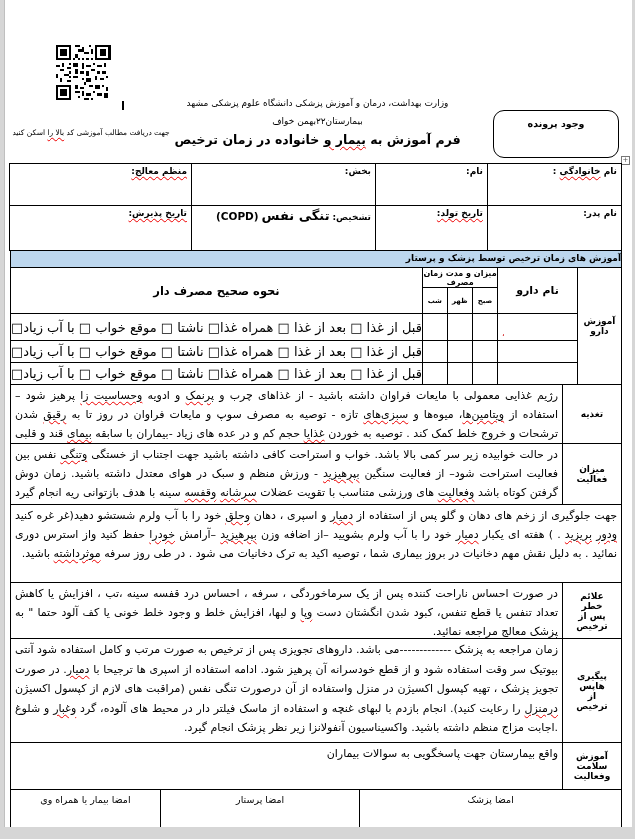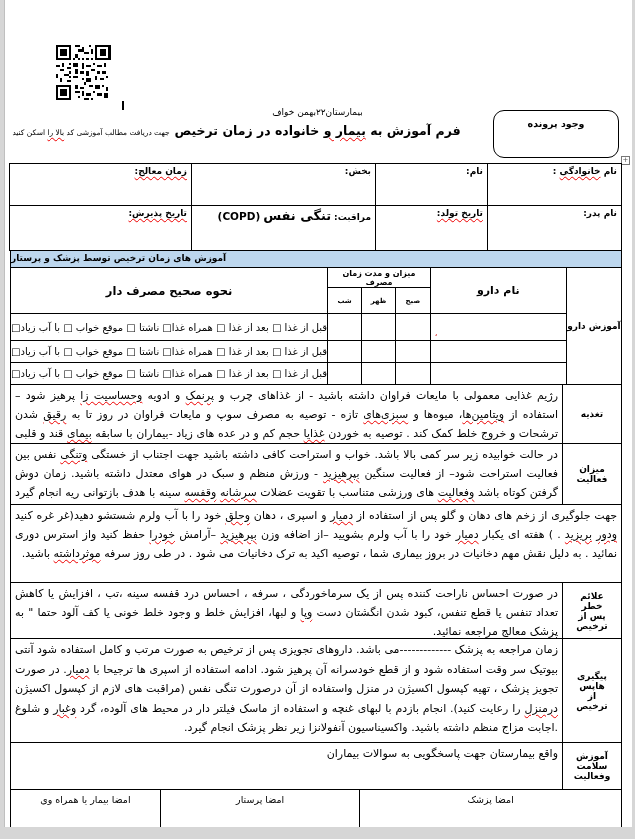--- a/index.html
+++ b/index.html
@@ -45,32 +45,32 @@
   td{border:1px solid #000;padding:0;vertical-align:top;box-sizing:border-box;}
   .mt{margin-top:-1px;display:block;}
   
   .patient td{padding:2px 4px;font-size:9px;}
   .patient .lbl{font-weight:600;}
   .diag-bold{font-weight:bold;font-size:13px;}
   .diag-en{font-weight:bold;font-size:10.5px;}
   
   .band{
     border:1px solid #000;margin-top:-1px;height:16px;line-height:15px;
-    text-align:left;font-weight:bold;font-size:9px;background:#bdd7ee;
+    text-align:right;font-weight:bold;font-size:9px;background:#bdd7ee;
   }
   
   .med td{text-align:center;vertical-align:middle;}
   .med .vlabel{font-weight:bold;font-size:9px;}
   .med .h-drug{font-weight:bold;font-size:11px;}
   .med .h-dose{font-weight:bold;font-size:8px;height:20px;}
   .med .h-usage{font-weight:bold;font-size:11.5px;margin-top:16px;}
   .med .subhead td{font-weight:bold;font-size:7px;height:26px;}
   .med .drugrow td{height:27px;}
   .med .drugrow.small td{height:22px;}
-  .med .opts{font-size:10px;white-space:nowrap;overflow:hidden;}
+  .med .opts{font-size:13px;white-space:nowrap;overflow:hidden;}
   .med .drugcell{text-align:left;vertical-align:bottom;}
   .redmark{color:#c00;font-size:8px;padding-left:4px;}
   
   .sec{display:flex;border:1px solid #000;margin-top:-1px;box-sizing:content-box;}
   .sec-label{
     width:59px;flex:0 0 59px;border-left:1px solid #000;
     display:flex;align-items:center;justify-content:center;
     font-weight:bold;font-size:9px;text-align:center;padding:0 20px;
     box-sizing:border-box;
   }
@@ -170,20 +170,21 @@
           <rect x="10" y="23" width="1" height="1"></rect>
           <rect x="13" y="24" width="2" height="1"></rect>
           <rect x="16" y="24" width="1" height="1"></rect>
       </g>
     </svg>
   </div>
   <div class="cursor-bar"></div>
   <div class="qr-caption">جهت دریافت مطالب آموزشی کد <span class="squig">بالا را</span> اسکن کنید</div>
 
   <div class="head-center">
+    <div class="l1">وزارت بهداشت، درمان و آموزش پزشکی دانشگاه علوم پزشکی مشهد</div>
     <div class="l2">بیمارستان۲۲بهمن خواف</div>
     <div class="l3">فرم آموزش به <span class="squig">بیمار و</span> خانواده در زمان ترخیص</div>
   </div>
 
   <div class="fileno">
     <span>وجود پرونده</span>
   </div>
   <div class="anchor">+</div>
 
   <div class="form">
@@ -193,27 +194,27 @@
           <col style="width:134px">
           <col style="width:112px">
           <col style="width:184px">
           <col style="width:182px">
         </colgroup>
       <tbody>
           <tr>
         <td style="height:42px"><span class="lbl">نام <span class="squig">خانوادگی</span> :</span></td>
         <td><span class="lbl">نام:</span></td>
         <td><span class="lbl">بخش:</span></td>
-        <td><span class="lbl squig">زمان معالج:</span></td>
+        <td><span class="lbl squig">منظم معالج:</span></td>
       </tr>
       <tr>
         <td style="height:45px"><span class="lbl">نام پدر:</span></td>
         <td><span class="lbl squig">تاریخ تولد:</span></td>
         <td>
-          <span class="lbl">مراقبت:</span>
+          <span class="lbl">تشخیص:</span>
           <span class="diag-bold">تنگی نفس</span>
           <span class="diag-en">(COPD)</span>
         </td>
         <td><span class="lbl squig">تاریخ پذیرش:</span></td>
       </tr>
     </tbody>
       </table>
 
     <div class="band" style="background: rgb(189, 215, 238);">آموزش های زمان ترخیص توسط پزشک و پرستار</div>
 

